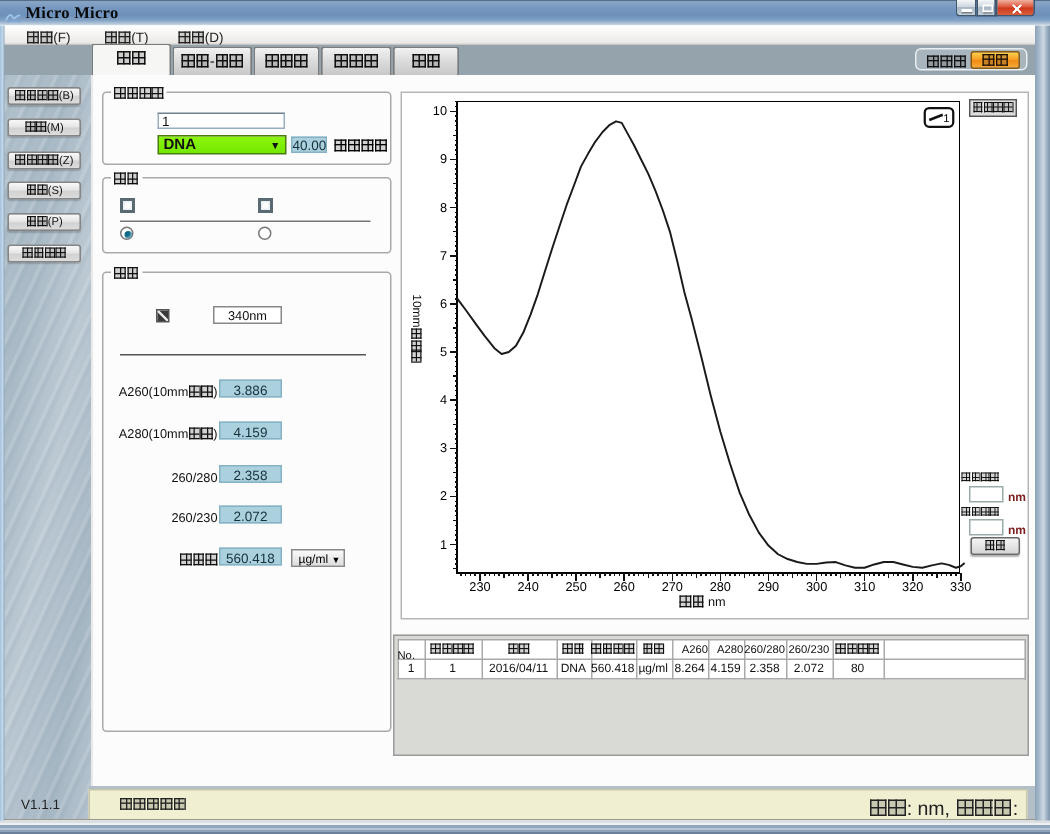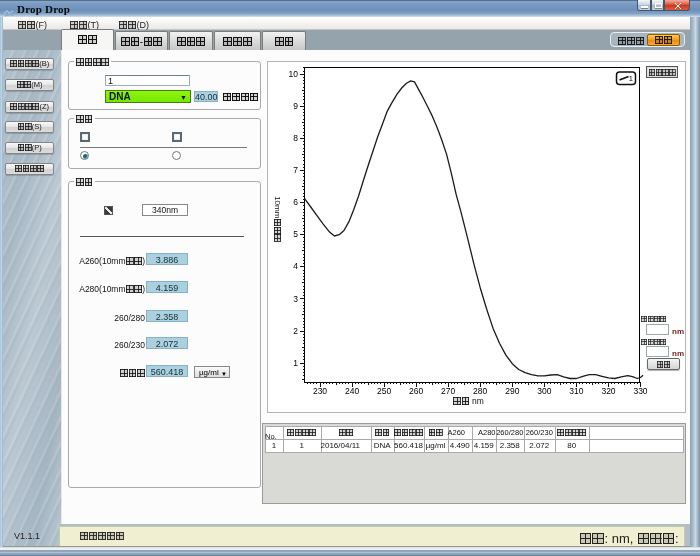--- a/index.html
+++ b/index.html
@@ -63,21 +63,21 @@
 #bborder{left:0;top:546px;width:700px;height:10px;background:linear-gradient(#9b9a8a 0 10%,#dcdfe1 10% 25%,#edf0f3 25% 40%,#8fa6bd 40% 58%,#b5c4d4 58% 72%,#8ea3b9 72% 87%,#69819a 87% 100%)}
 #rborder{left:690px;top:17px;width:10px;height:530px;background:linear-gradient(90deg,#8ba2b8,#a9bccd 30%,#cdd9e3 55%,#93a9bc 85%,#7e95aa)}
 #lborder{left:0;top:17px;width:3px;height:530px;background:linear-gradient(90deg,#a3c2de,#c4d8ea 60%,#8fa6ba)}
 </style></head>
 <body>
 <div class="abs" id="title">
     <div id="appicon"><svg width="12" height="10">
         <path d="M1 6.5 C2.5 2.5,4.5 2,5.5 4.5 C6.5 7,8 2.5,10.5 3.5" stroke="#9cc2e8" stroke-width="1.3" fill="none"></path>
         <path d="M2 8 C4 6.5,8 6.5,10.5 7.5" stroke="#7aa6d4" stroke-width="1" fill="none"></path>
       </svg></div>
-    <div class="txt">Drop Drop</div>
+    <div class="txt">Micro Micro</div>
 </div>
 <div id="caps">
     <div class="cap" id="cmin">
       <i></i>
     </div>
     <div class="cap" id="cmax">
       <i></i>
     </div>
     <div class="cap" id="cclose">
       <i></i>
@@ -397,29 +397,29 @@
       <div style="position:absolute;left:326px;top:2px;width:1px;height:27px;background:#aaa"></div>
       <div style="position:absolute;left:420px;top:2px;width:1px;height:27px;background:#aaa"></div>
       <div style="position:absolute;left:2px;top:2px;width:419px;height:1px;background:#aaa"></div>
       <div style="position:absolute;left:2px;top:15px;width:419px;height:1px;background:#aaa"></div>
       <div style="position:absolute;left:2px;top:28px;width:419px;height:1px;background:#aaa"></div>
       <div style="position:absolute;left:2px;top:8px;width:18px;font-size:7.5px;color:#111;text-align:left;white-space:nowrap">No.</div>
       <div style="position:absolute;left:2px;top:17px;width:18px;font-size:8px;color:#111;text-align:center;white-space:nowrap">1</div>
       <div style="position:absolute;left:20px;top:4px;width:37.5px;font-size:7.5px;color:#111;text-align:center;white-space:nowrap"><span class="g"></span><span class="g"></span><span class="g"></span><span class="g"></span></div>
       <div style="position:absolute;left:20px;top:17px;width:37.5px;font-size:8px;color:#111;text-align:center;white-space:nowrap">1</div>
       <div style="position:absolute;left:57.5px;top:4px;width:50.5px;font-size:7.5px;color:#111;text-align:center;white-space:nowrap"><span class="g"></span><span class="g"></span></div>
-      <div style="position:absolute;left:57.5px;top:17px;width:50.5px;font-size:8px;color:#111;text-align:left;white-space:nowrap">2016/04/11</div>
+      <div style="position:absolute;left:57.5px;top:17px;width:50.5px;font-size:8px;color:#111;text-align:center;white-space:nowrap">2016/04/11</div>
       <div style="position:absolute;left:108px;top:4px;width:22.5px;font-size:7.5px;color:#111;text-align:center;white-space:nowrap"><span class="g"></span><span class="g"></span></div>
       <div style="position:absolute;left:108px;top:17px;width:22.5px;font-size:8px;color:#111;text-align:center;white-space:nowrap">DNA</div>
       <div style="position:absolute;left:130.5px;top:4px;width:30.0px;font-size:7.5px;color:#111;text-align:center;white-space:nowrap"><span class="g"></span><span class="g"></span><span class="g"></span><span class="g"></span></div>
       <div style="position:absolute;left:130.5px;top:17px;width:30.0px;font-size:8px;color:#111;text-align:center;white-space:nowrap">560.418</div>
       <div style="position:absolute;left:160.5px;top:4px;width:24.0px;font-size:7.5px;color:#111;text-align:center;white-space:nowrap"><span class="g"></span><span class="g"></span></div>
       <div style="position:absolute;left:160.5px;top:17px;width:24.0px;font-size:8px;color:#111;text-align:center;white-space:nowrap">µg/ml</div>
-      <div style="position:absolute;left:184.5px;top:4px;width:24.5px;font-size:7.5px;color:#111;text-align:left;white-space:nowrap">A260</div>
-      <div style="position:absolute;left:184.5px;top:17px;width:24.5px;font-size:8px;color:#111;text-align:center;white-space:nowrap">4.490</div>
+      <div style="position:absolute;left:184.5px;top:4px;width:24.5px;font-size:7.5px;color:#111;text-align:right;white-space:nowrap">A260</div>
+      <div style="position:absolute;left:184.5px;top:17px;width:24.5px;font-size:8px;color:#111;text-align:center;white-space:nowrap">8.264</div>
       <div style="position:absolute;left:209px;top:4px;width:23.5px;font-size:7.5px;color:#111;text-align:right;white-space:nowrap">A280</div>
       <div style="position:absolute;left:209px;top:17px;width:23.5px;font-size:8px;color:#111;text-align:center;white-space:nowrap">4.159</div>
       <div style="position:absolute;left:232.5px;top:4px;width:28.5px;font-size:7.5px;color:#111;text-align:center;white-space:nowrap">260/280</div>
       <div style="position:absolute;left:232.5px;top:17px;width:28.5px;font-size:8px;color:#111;text-align:center;white-space:nowrap">2.358</div>
       <div style="position:absolute;left:261px;top:4px;width:30.5px;font-size:7.5px;color:#111;text-align:center;white-space:nowrap">260/230</div>
       <div style="position:absolute;left:261px;top:17px;width:30.5px;font-size:8px;color:#111;text-align:center;white-space:nowrap">2.072</div>
       <div style="position:absolute;left:291.5px;top:4px;width:34.5px;font-size:7.5px;color:#111;text-align:center;white-space:nowrap"><span class="g"></span><span class="g"></span><span class="g"></span><span class="g"></span></div>
       <div style="position:absolute;left:291.5px;top:17px;width:34.5px;font-size:8px;color:#111;text-align:center;white-space:nowrap">80</div>
     </div>
 

